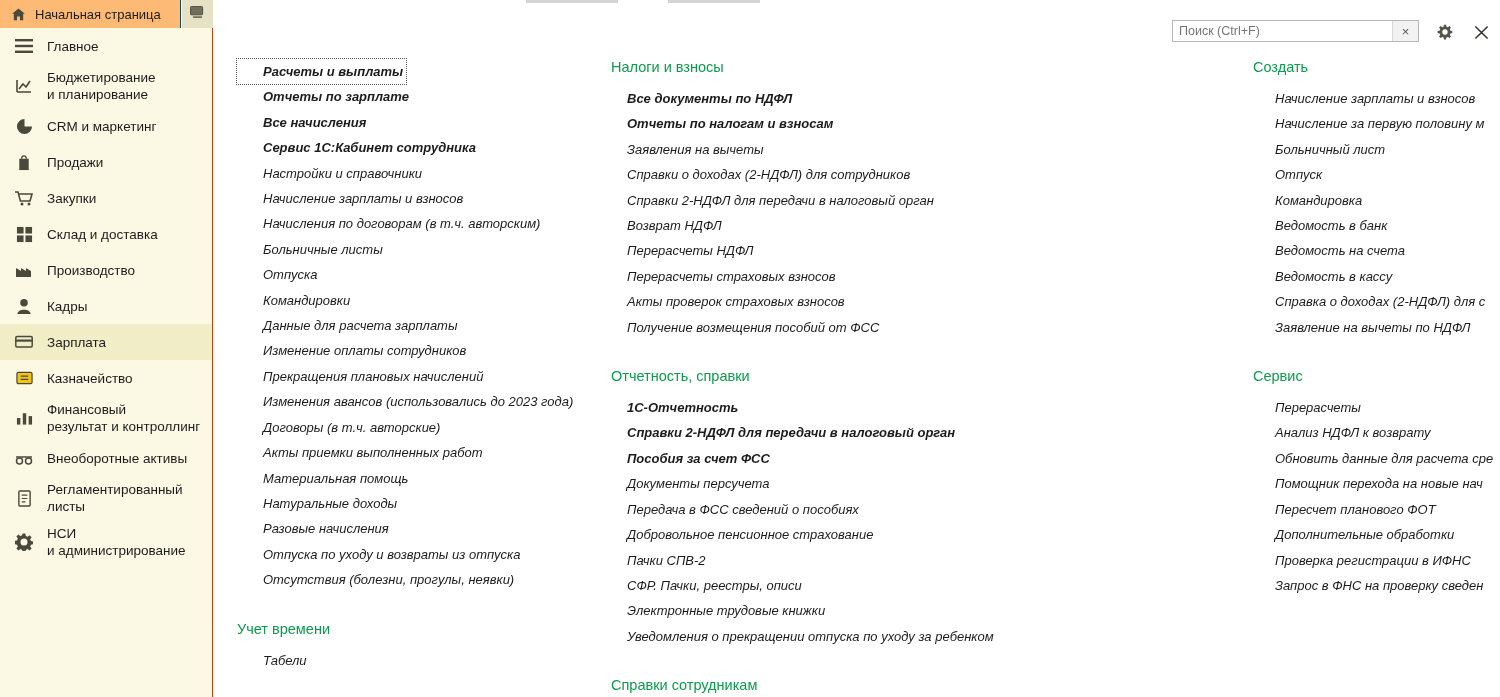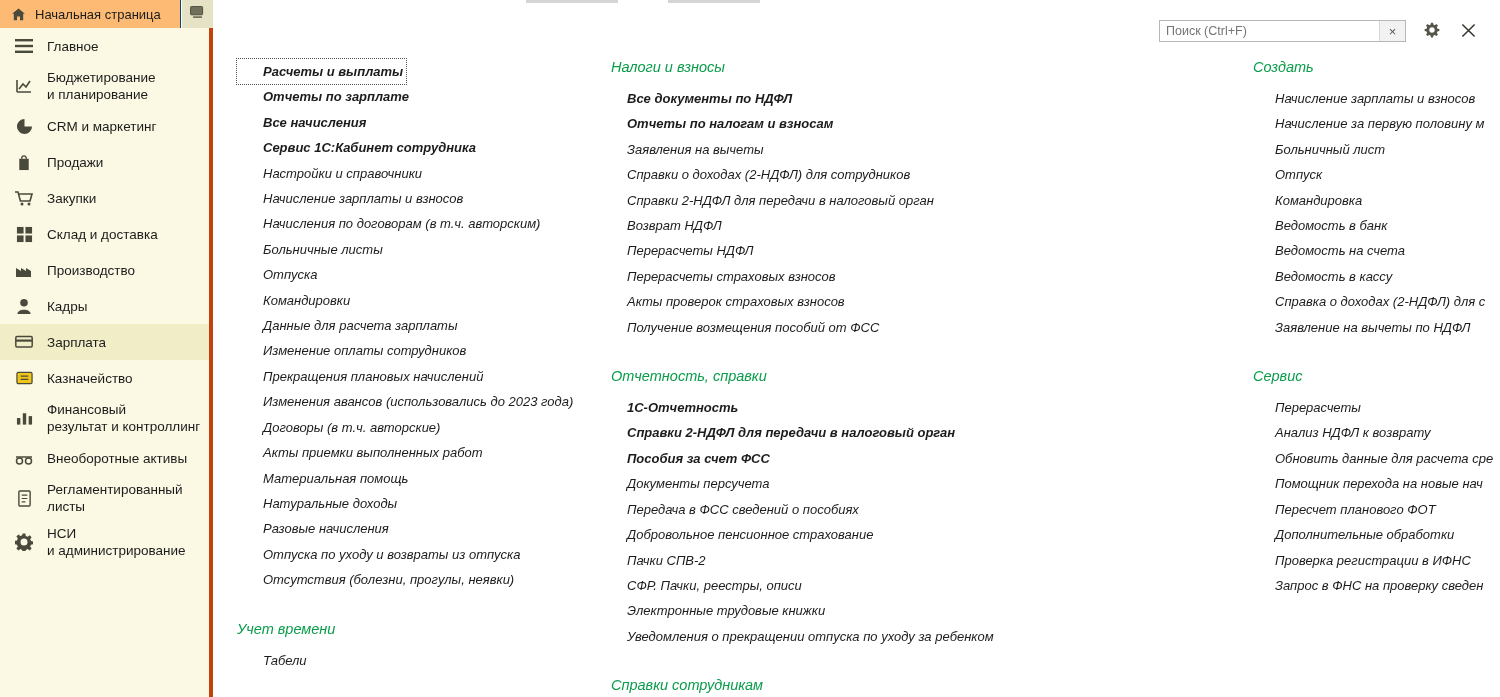--- a/index.html
+++ b/index.html
@@ -70,21 +70,21 @@
     justify-content: center;
   }
 
   
   .sidebar {
     position: absolute;
     top: 28px; left: 0;
     width: 213px;
     height: 669px;
     background: #fbf8e3;
-    border-right: 4px solid #c2410c;
+    border-right: 1px solid #c2410c;
     box-sizing: border-box;
     overflow: hidden;
   }
   .side-item {
     display: flex;
     align-items: center;
     min-height: 36px;
     padding: 5px 8px 5px 14px;
     box-sizing: border-box;
     gap: 13px;
@@ -114,23 +114,23 @@
     position: absolute;
     top: 3px; left: 213px;
     width: 1287px;
     height: 694px;
     background: #ffffff;
     overflow: hidden;
   }
   .search-row {
     position: absolute;
     top: 17px;
-    right: 22px;
-    display: flex;
-    align-items: flex-start;
+    right: 9px;
+    display: flex;
+    align-items: flex-end;
     gap: 16px;
   }
   .search-box {
     position: relative;
     width: 247px;
     height: 22px;
     border: 1px solid #b7b7b7;
     background: #fff;
     display: flex;
     align-items: center;
@@ -181,21 +181,20 @@
   }
   .col.c1 { left: 24px;  width: 370px; }
   .col.c2 { left: 398px; width: 620px; }
   .col.c3 { left: 1040px; width: 300px; }
 
   .grp-title {
     font-size: 14.5px;
     color: #0a9c4b;
     margin: 0 0 11px 0;
     font-weight: normal;
-    font-style: italic;
   }
   .grp-title.spaced { margin-top: 28px; }
 
   ul.links {
     list-style: none;
     margin: 0;
     padding: 0;
     font-style: italic;
   }
   ul.links li {

